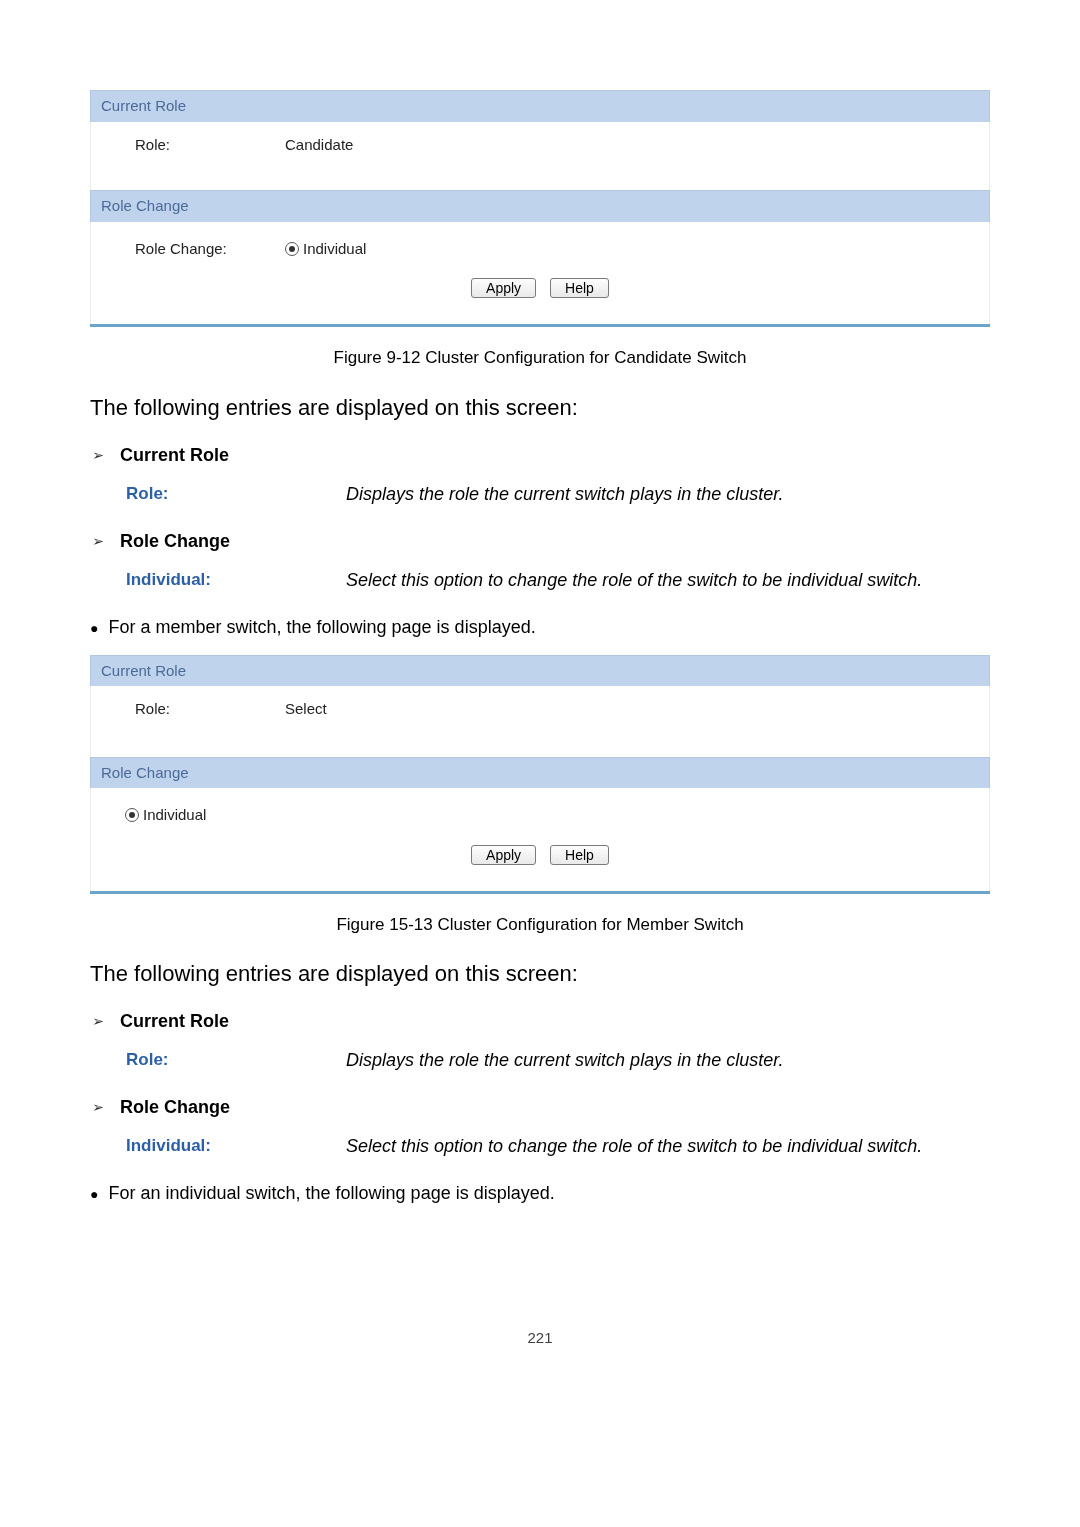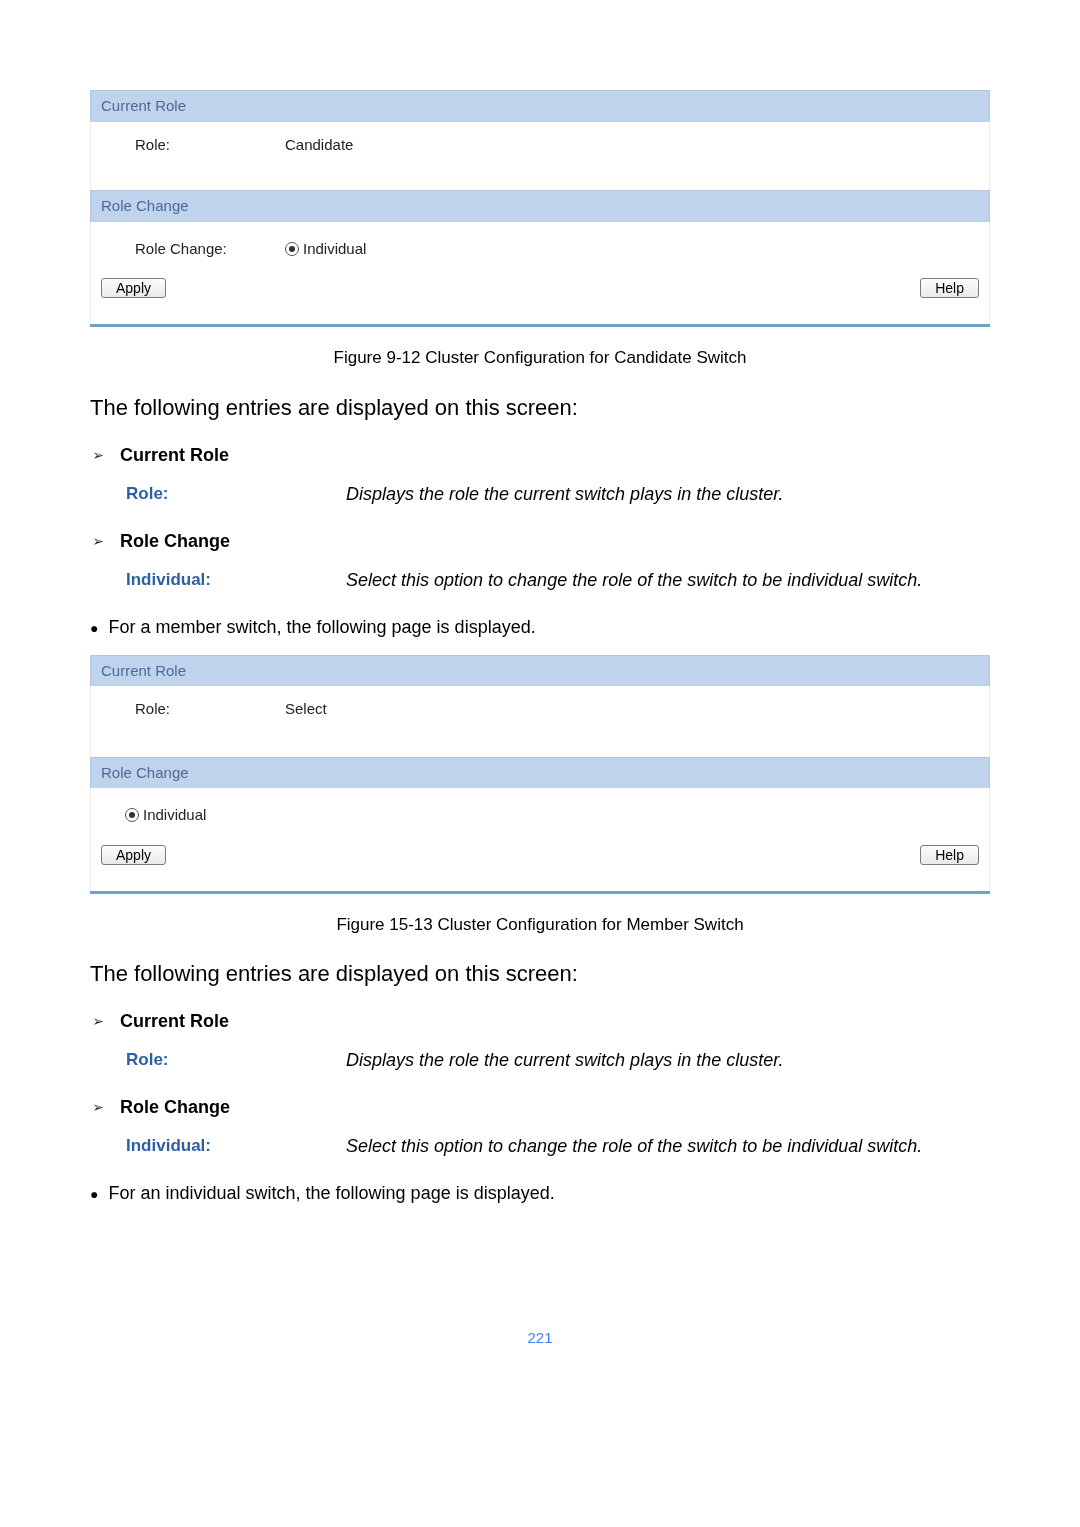--- a/index.html
+++ b/index.html
@@ -60,21 +60,21 @@
     justify-content: center;
     background: #fff;
   }
   .radio .dot {
     width: 6px; height: 6px;
     background: #333;
     border-radius: 50%;
   }
   .btn-row {
     display: flex;
-    justify-content: space-between;
+    justify-content: center;
     gap: 14px;
     padding: 10px 0 8px 0;
   }
   .btn {
     font-size: 14px;
     padding: 1px 14px;
     border: 1px solid #7a7a7a;
     border-radius: 3px;
     background: linear-gradient(#fdfdfd,#e9e9e9);
     cursor: pointer;
@@ -131,21 +131,21 @@
   .bullet-row .dot {
     font-size: 14px;
     padding-top: 4px;
   }
   .member-panel .role-change-row { padding-left: 24px; }
   .member-panel .row-kv { padding-left: 34px; padding-bottom: 18px; }
   .page-num {
     text-align: center;
     font-size: 15px;
     margin-top: 120px;
-    color: #3b82f6;
+    color: #404040;
   }
 </style>
 </head>
 <body>
 
 <div class="panel">
   <div class="panel-header">Current Role</div>
   <div class="panel-body">
     <div class="row-kv">
       <span class="k">Role:</span>

